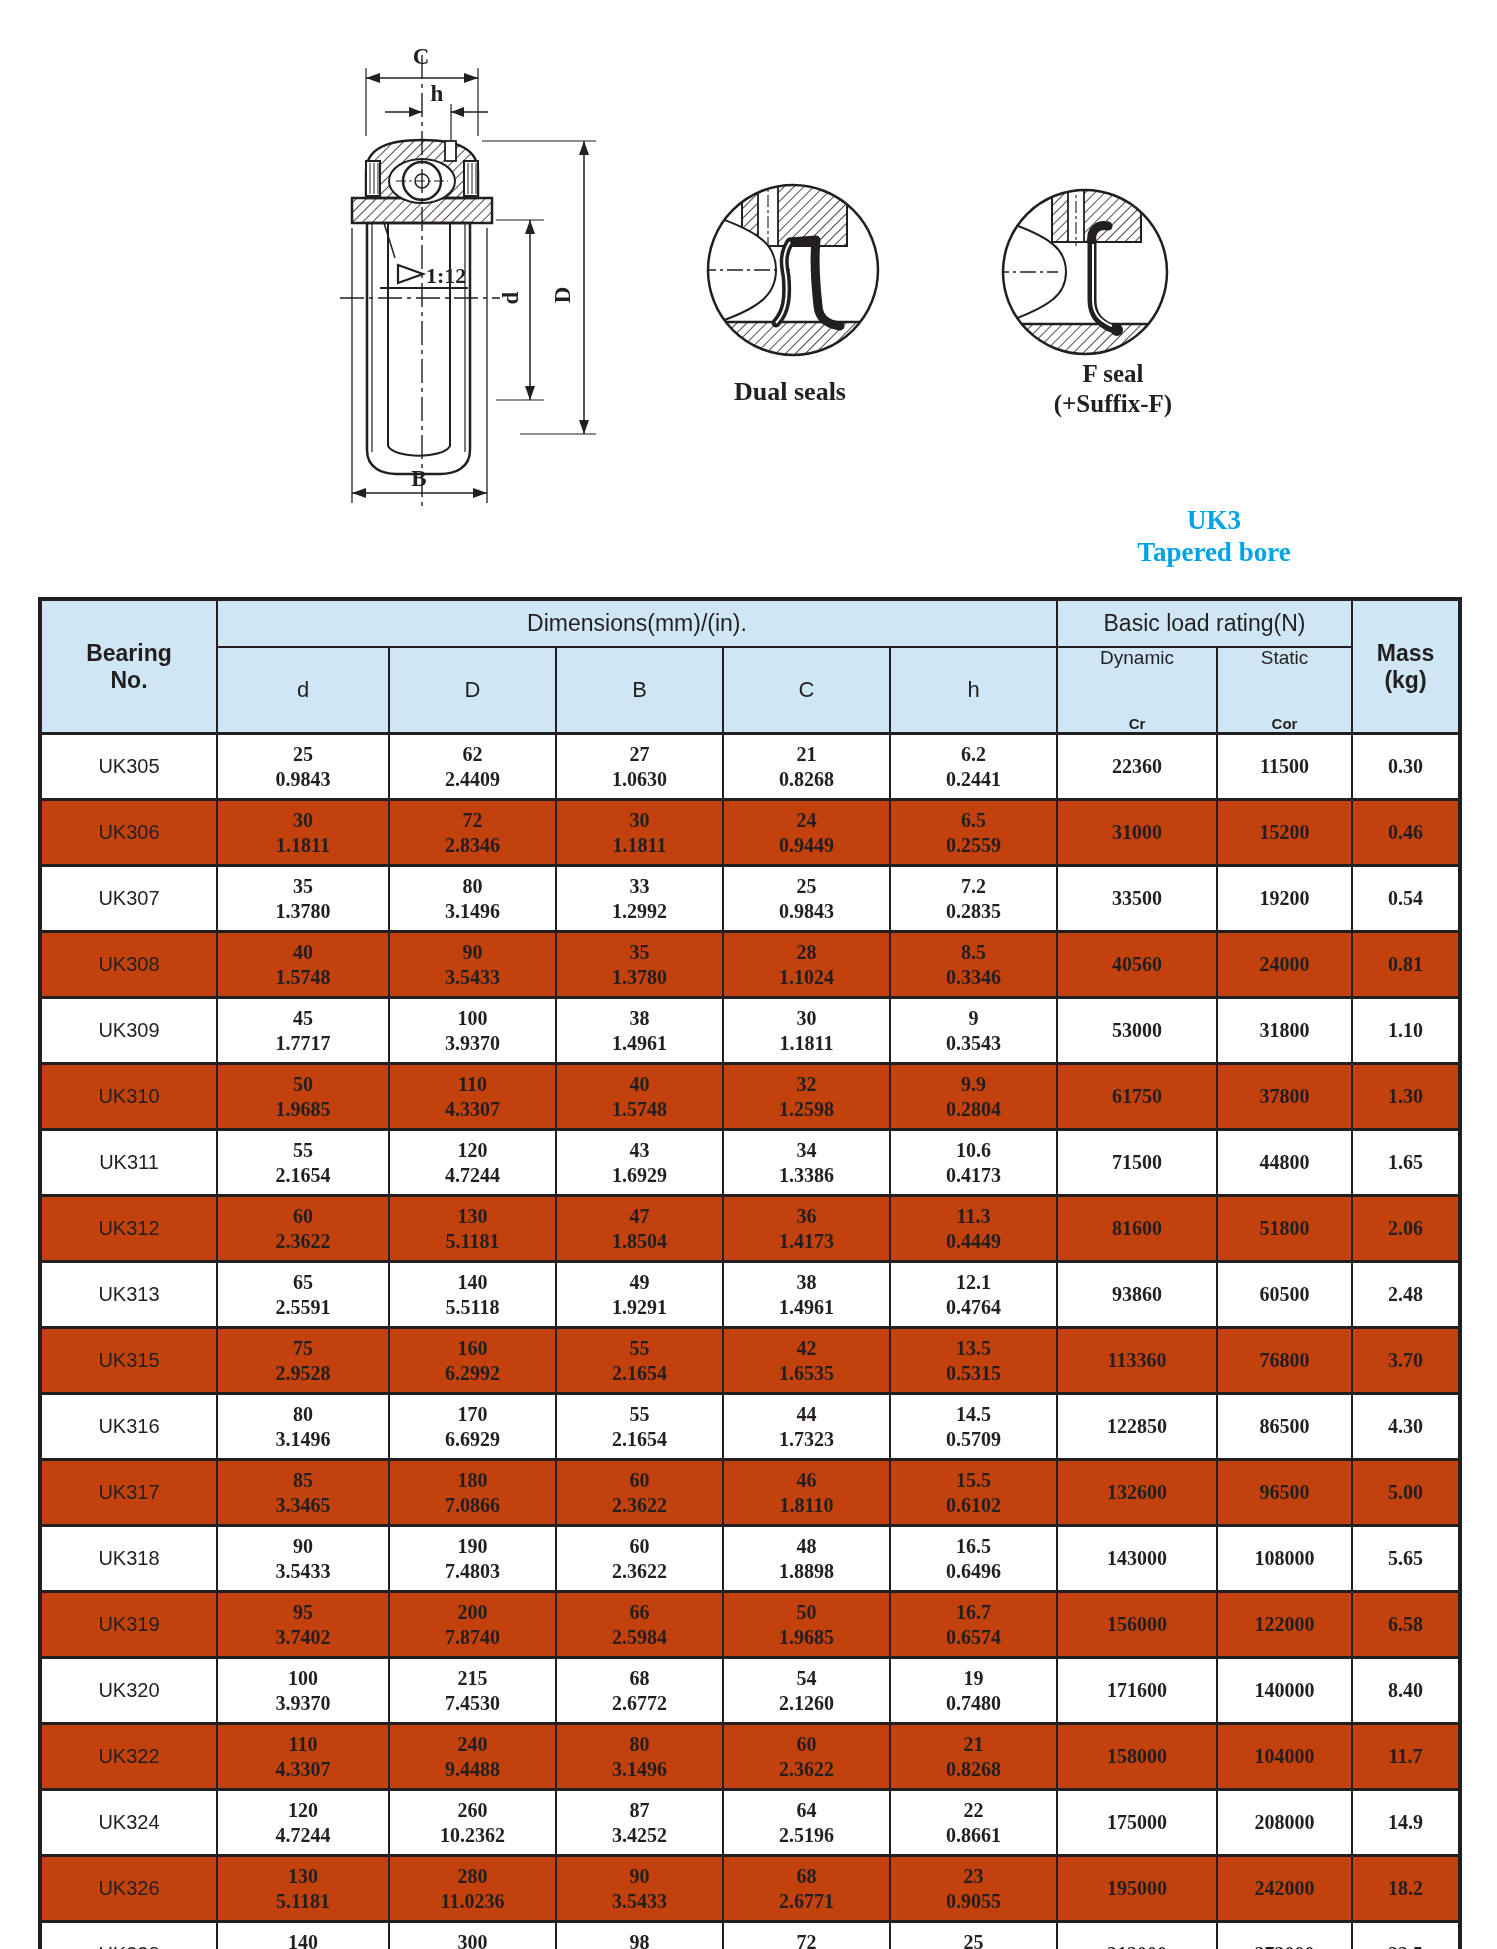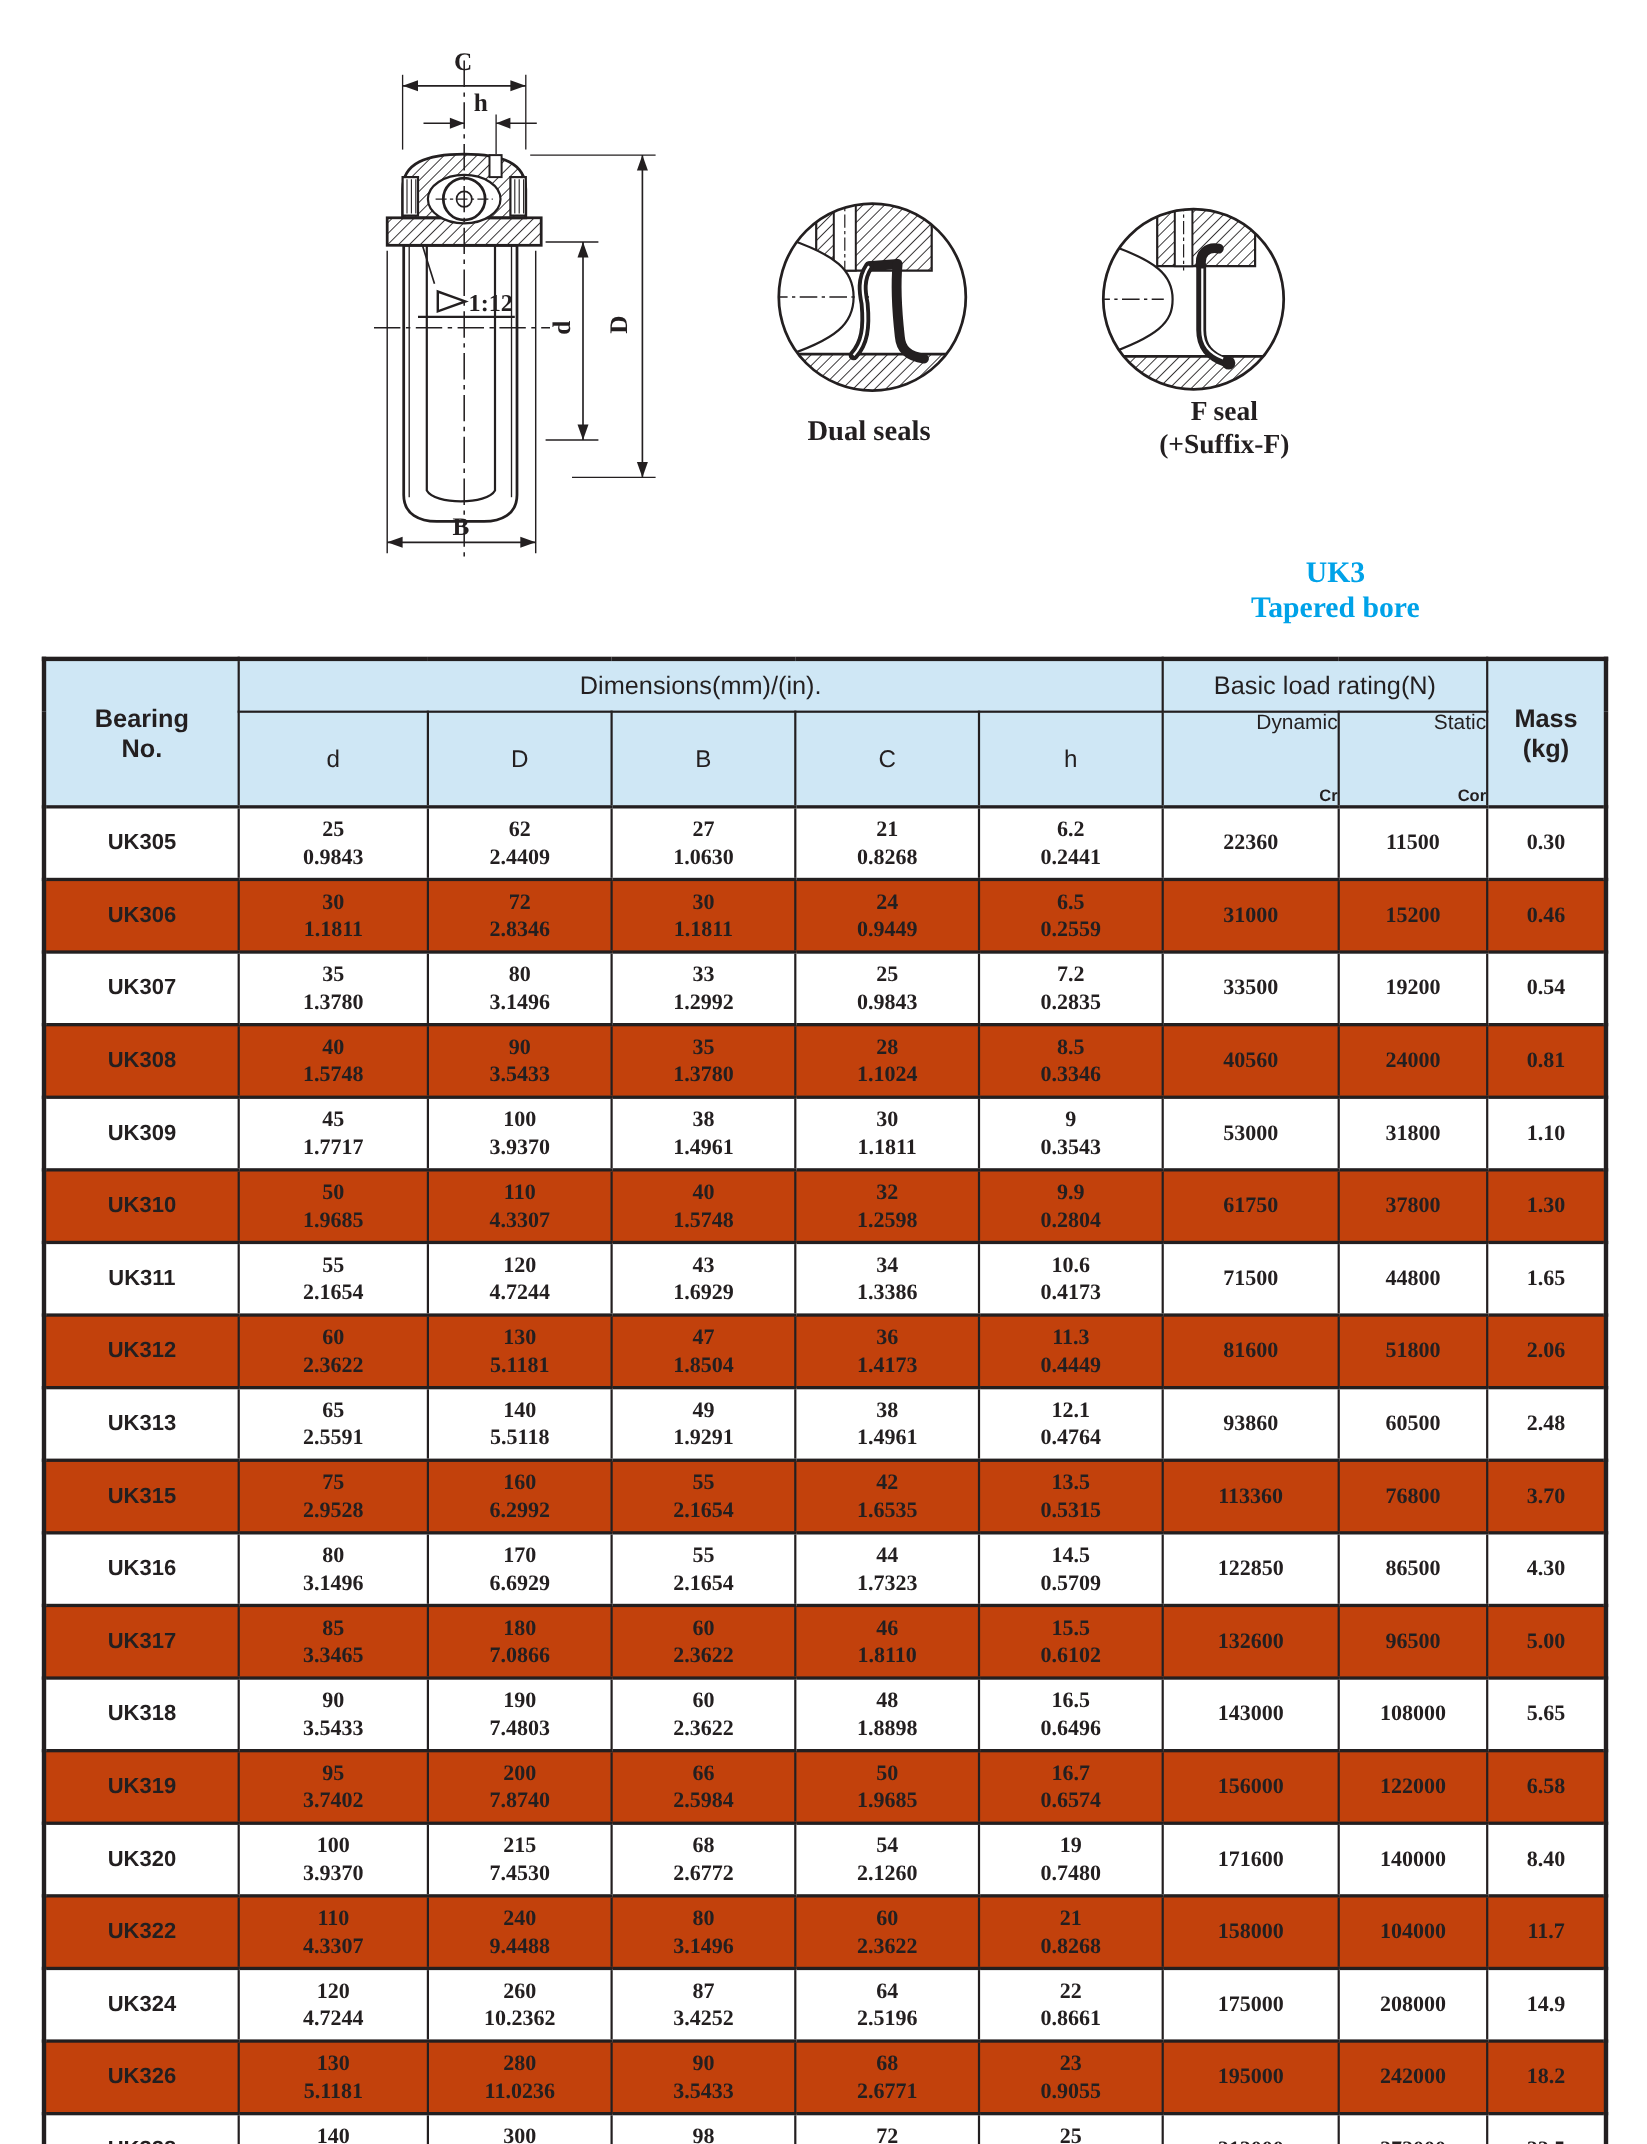--- a/index.html
+++ b/index.html
@@ -14,27 +14,27 @@
   .series{font-family:"Liberation Serif",serif;font-weight:bold;font-size:27px;}
 
   table.spec{position:absolute;left:38px;top:597px;width:1420px;border-collapse:collapse;table-layout:fixed;
              border:4px solid #231f20;background:#fff;}
   .spec th,.spec td{border:2px solid #231f20;text-align:center;vertical-align:middle;padding:0;}
   .spec thead th{background:#cfe7f5;font-weight:normal;}
   .spec thead tr.h-row1 th{height:45px;font-size:23px;}
   .spec thead tr.h-row2 th{height:47px;}
   th.h-span{font-size:23px;}
   th.h-sub{font-size:22px;font-weight:bold;}
-  th.h-sub2{font-size:19px;line-height:20px;text-align:right;}
+  th.h-sub2{font-size:19px;line-height:20px;}
   th.h-sub2 .small{font-size:15px;font-weight:bold;line-height:16px;margin-top:48px;}
   th.h-bearing div,th.h-mass div{font-size:23px;line-height:27px;font-weight:bold;}
   .spec tbody td{height:63px;font-family:"Liberation Serif",serif;font-weight:bold;font-size:20px;line-height:25px;
                  border-top-width:3px;border-bottom-width:3px;}
   .spec tbody tr.alt{background:#c2410c;}
-  .spec tbody td.c-no{font-family:"Liberation Sans",sans-serif;font-weight:bold;font-size:20px;}
+  .spec tbody td.c-no{font-family:"Liberation Sans",sans-serif;font-weight:normal;font-size:20px;}
 </style>
 </head>
 <body>
 
 <div class="sheet">
 
   <div class="drawing-area">
     <svg width="1497" height="597" viewBox="0 0 1497 597">
       <defs>
         <pattern id="hatch" patternUnits="userSpaceOnUse" width="7" height="7" patternTransform="rotate(45)">

